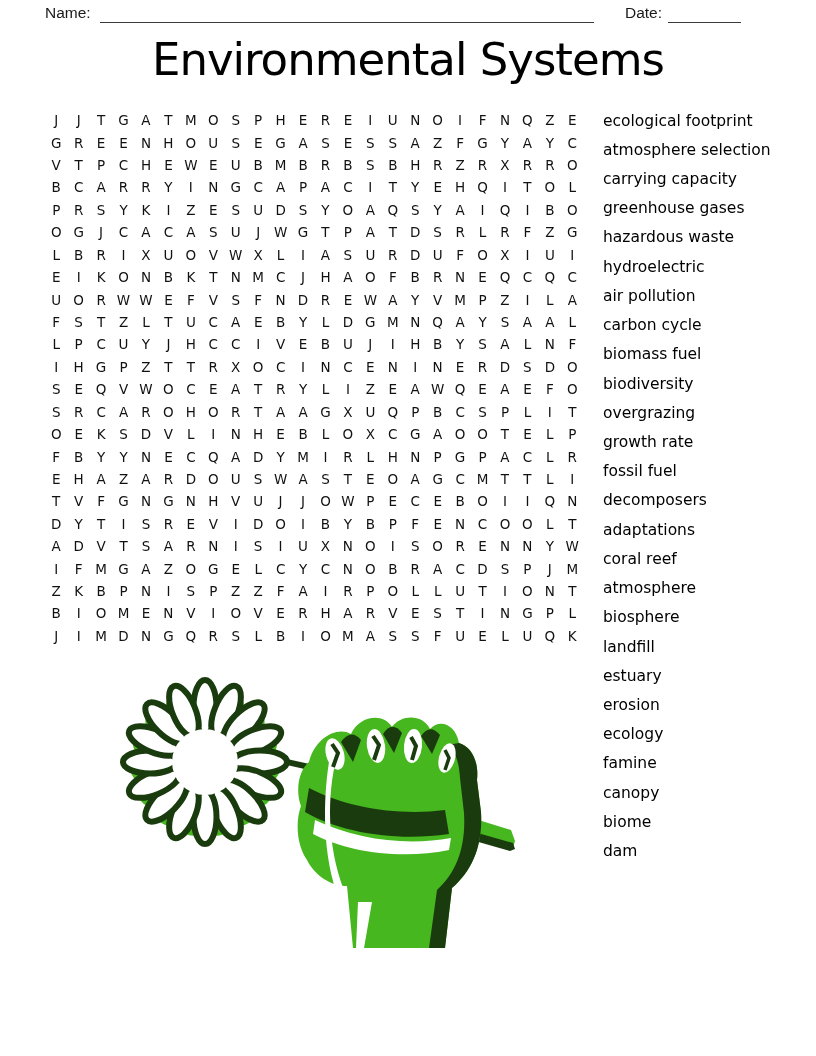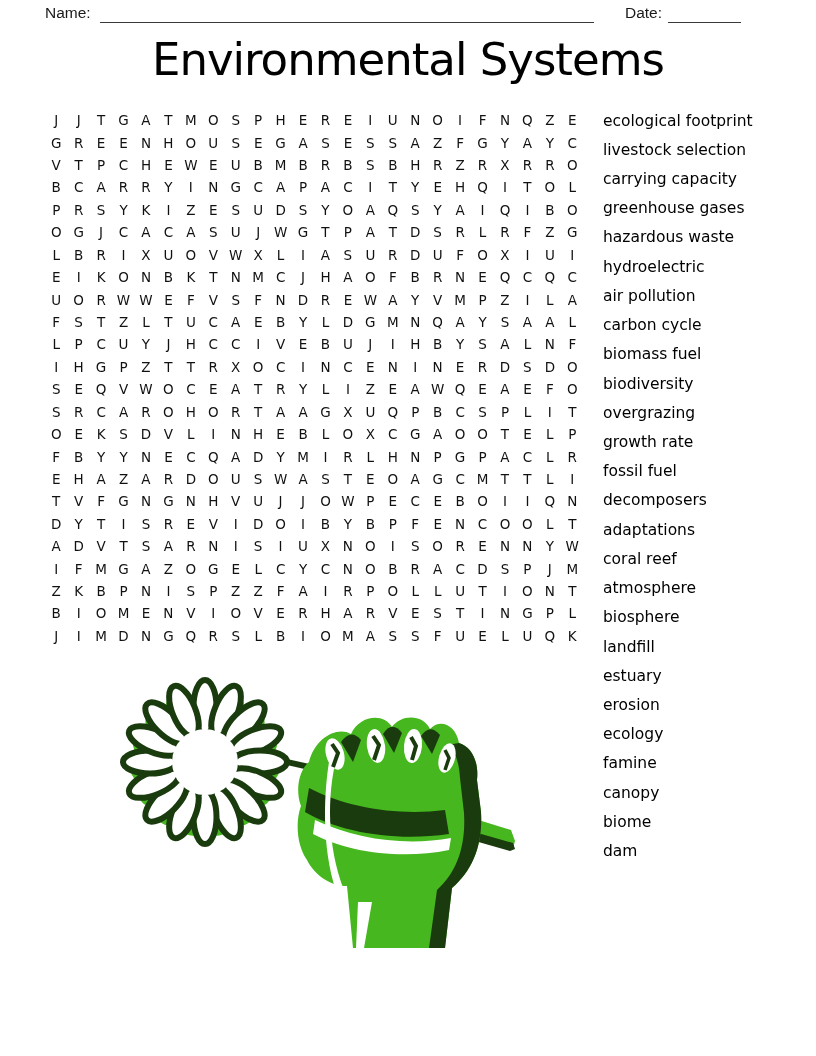--- a/index.html
+++ b/index.html
@@ -649,21 +649,21 @@
       <div class="cell">U</div>
       <div class="cell">E</div>
       <div class="cell">L</div>
       <div class="cell">U</div>
       <div class="cell">Q</div>
       <div class="cell">K</div>
     </div>
 
   <div class="words">
       <div class="word">ecological footprint</div>
-      <div class="word">livestock selection</div>
+      <div class="word">atmosphere selection</div>
       <div class="word">carrying capacity</div>
       <div class="word">greenhouse gases</div>
       <div class="word">hazardous waste</div>
       <div class="word">hydroelectric</div>
       <div class="word">air pollution</div>
       <div class="word">carbon cycle</div>
       <div class="word">biomass fuel</div>
       <div class="word">biodiversity</div>
       <div class="word">overgrazing</div>
       <div class="word">growth rate</div>

